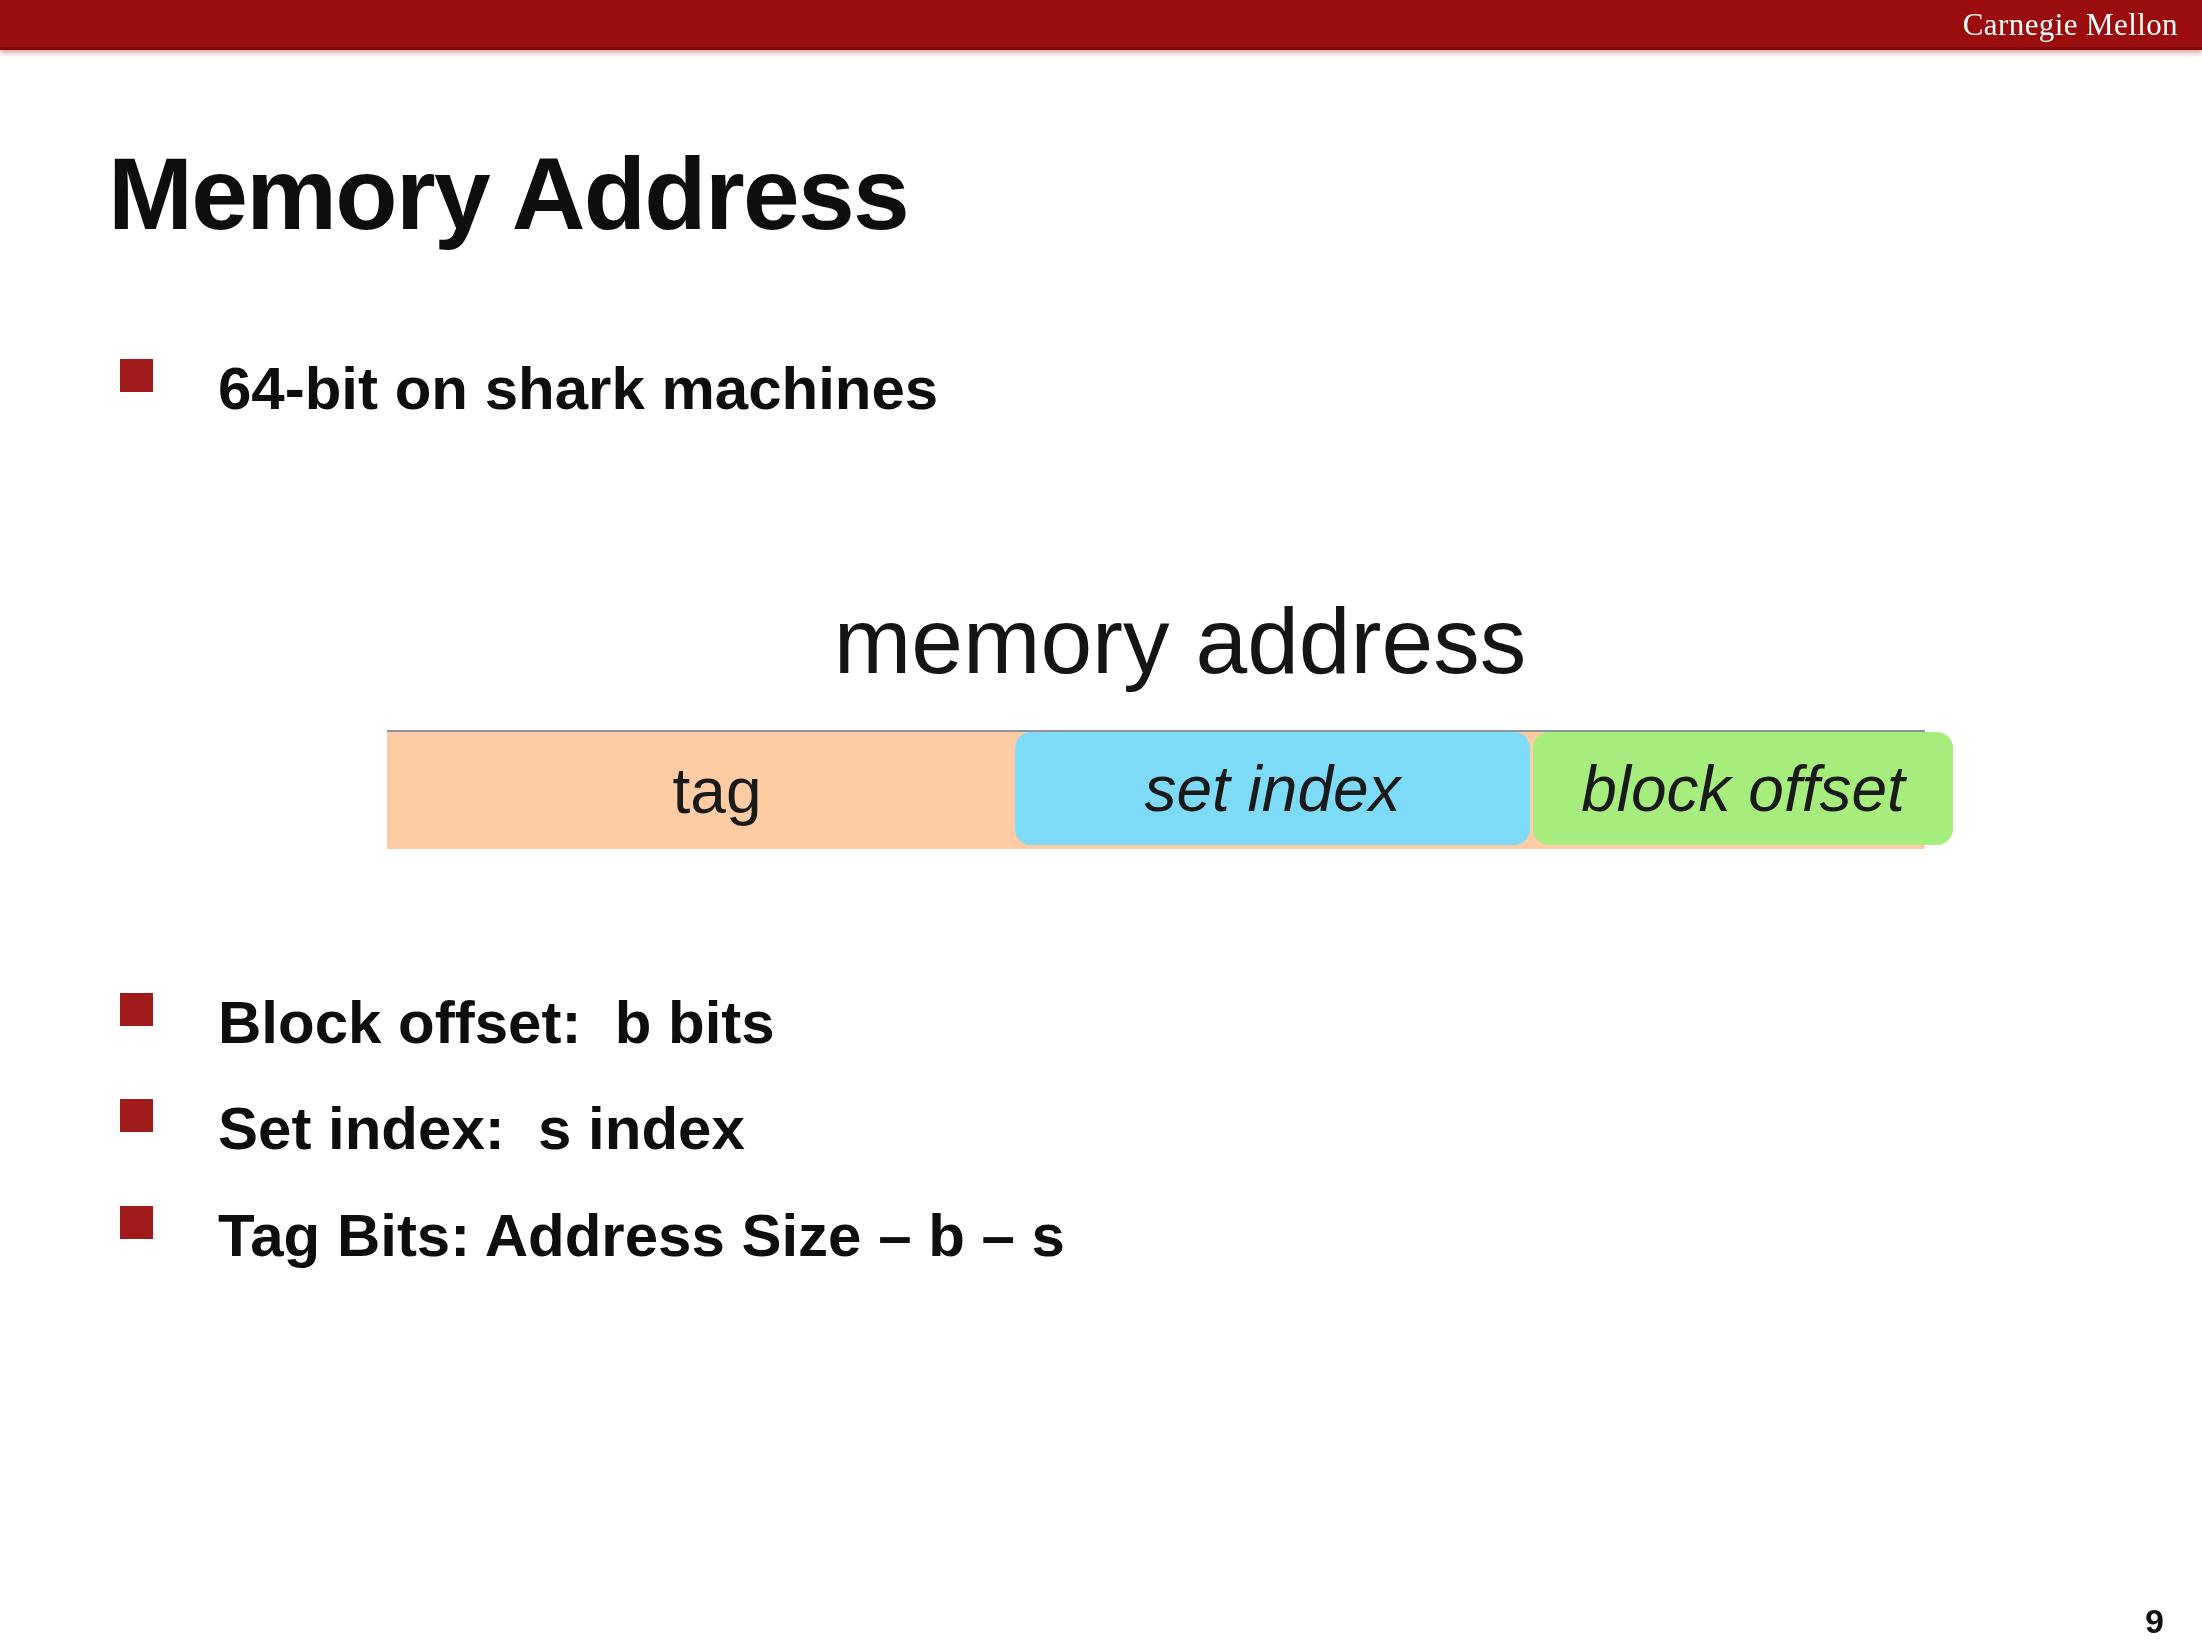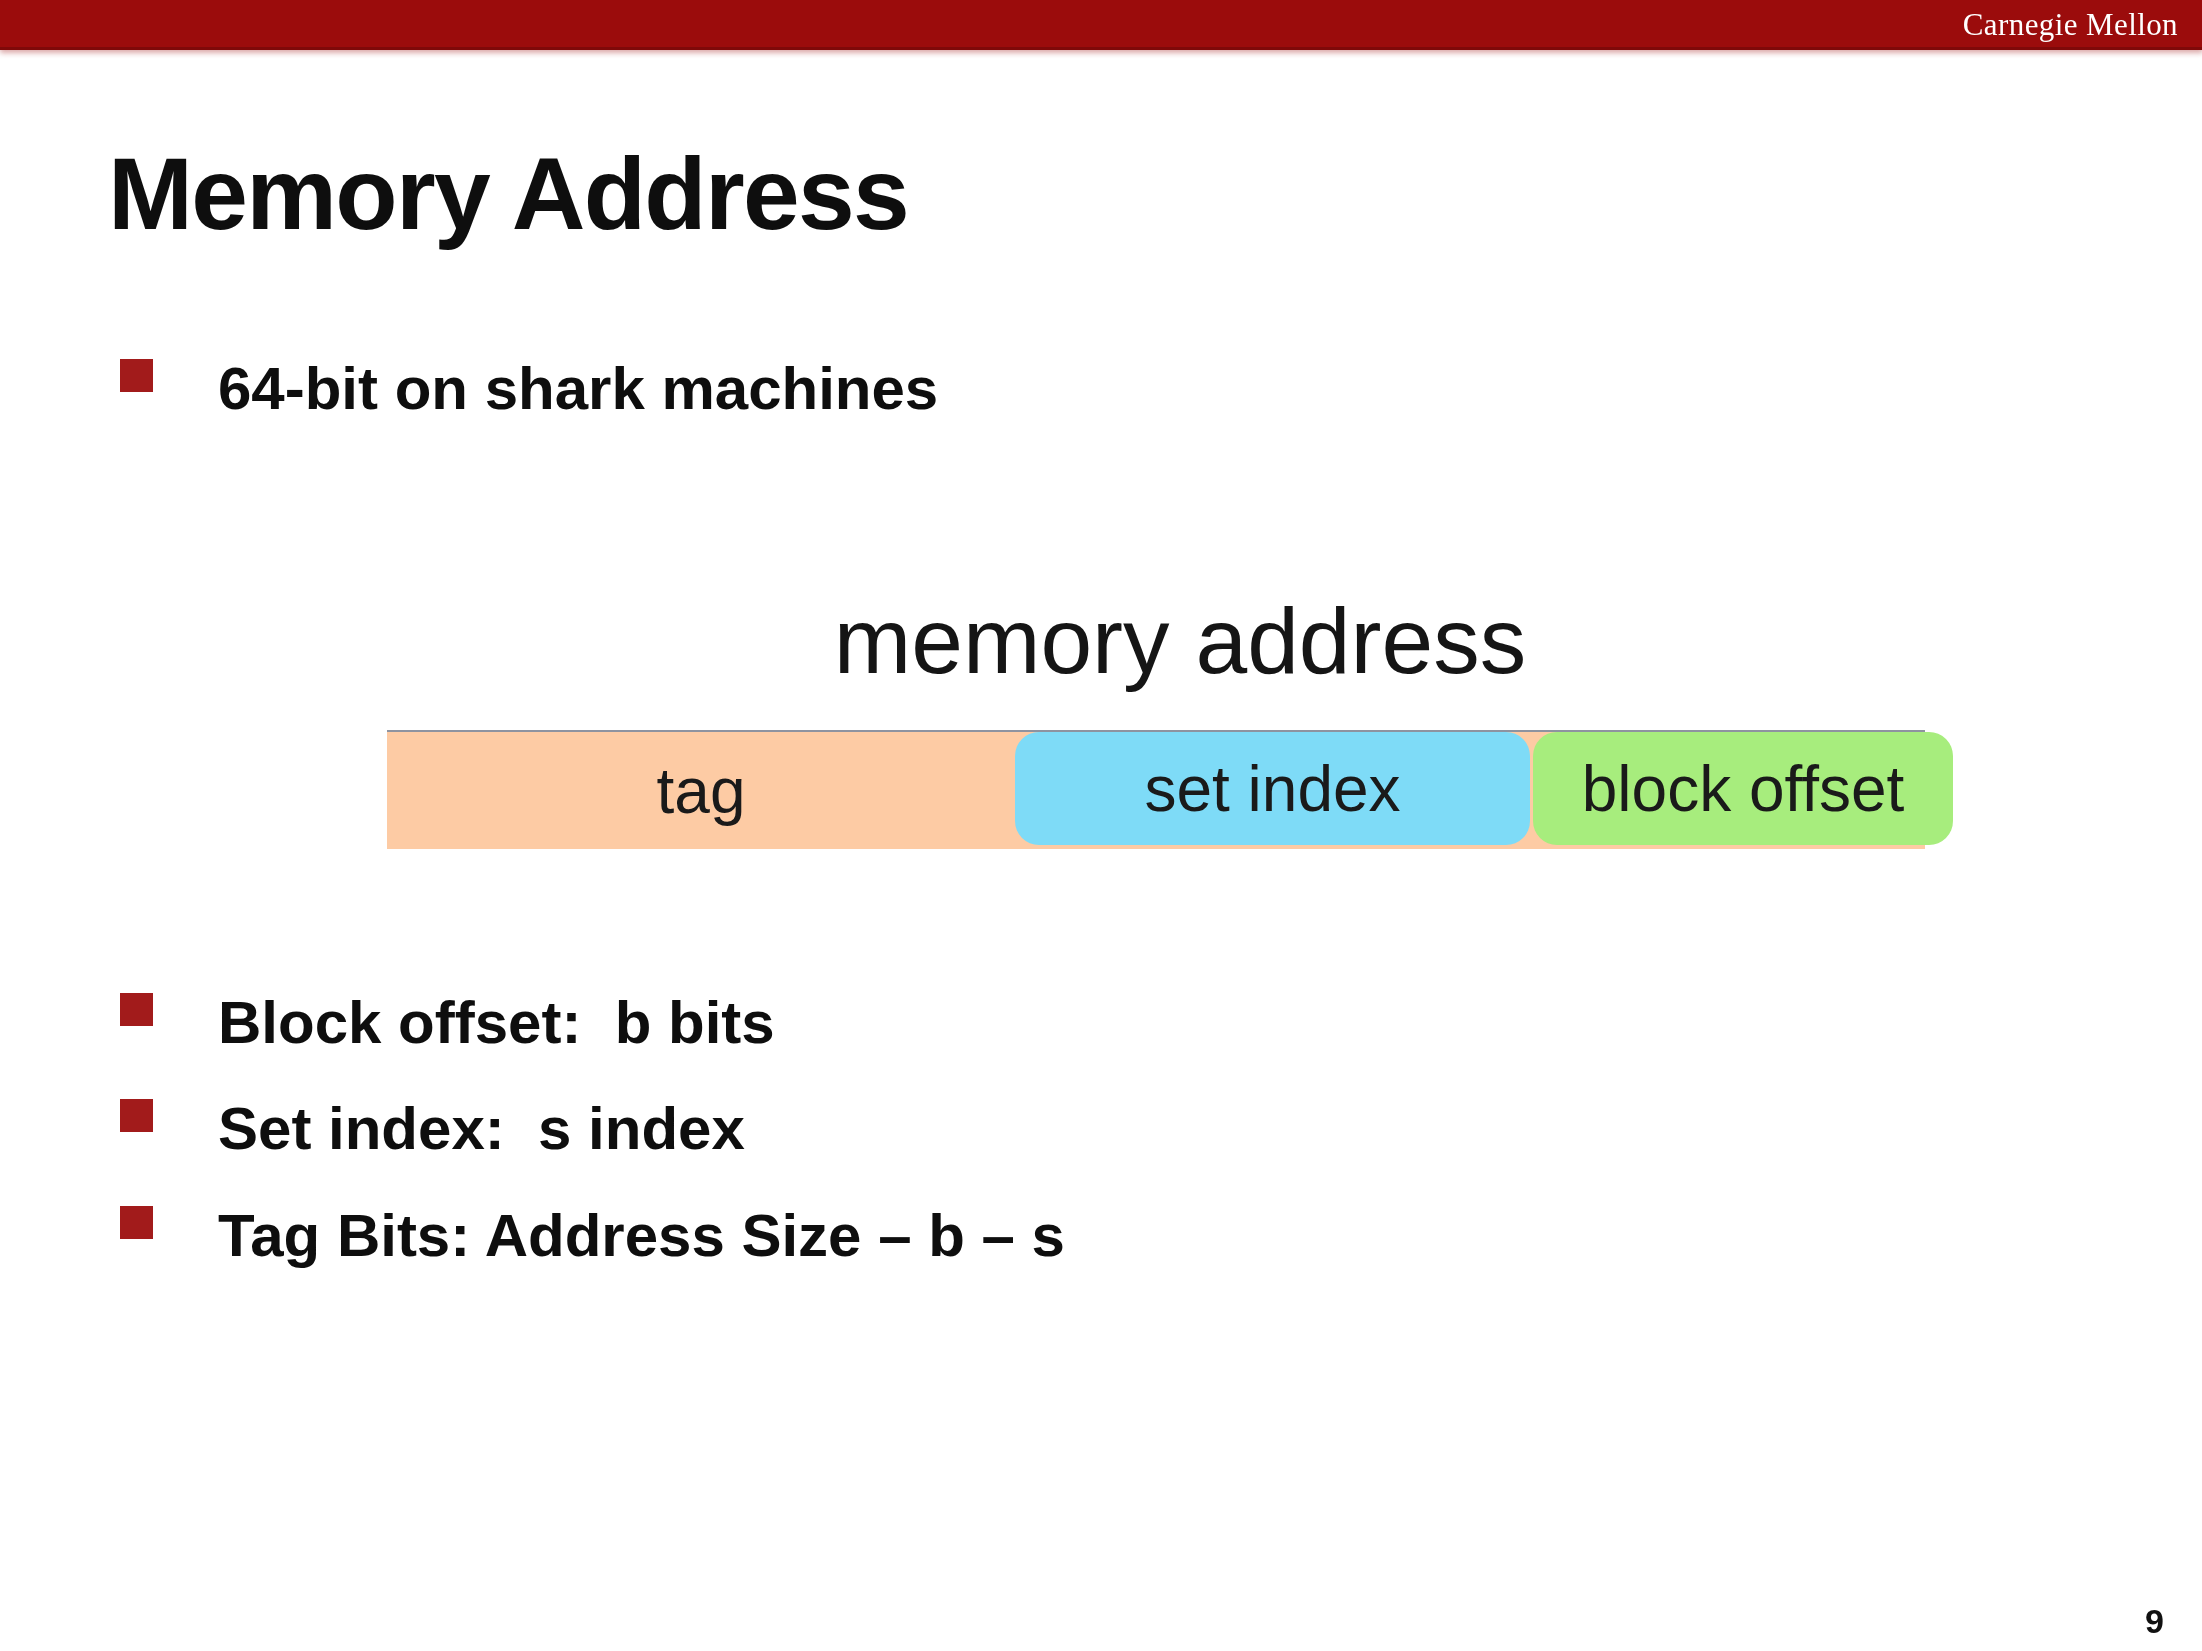--- a/index.html
+++ b/index.html
@@ -92,36 +92,37 @@
     border-top: 2.6px solid #8e93a0;
   }
   .seg-label {
     font-size: 64px;
     font-weight: 400;
     color: #1a1a1a;
     white-space: nowrap;
   }
   .tag-region {
     position: absolute;
-    left: 0; top: 0;
+    left: 16px; top: 0;
     width: 628px;
     height: 100%;
     display: flex;
     align-items: center;
     justify-content: center;
     border-radius: 18px;
   }
   .seg-rounded {
     position: absolute;
     top: 0;
     height: 113px;
-    border-radius: 24px;
+    border-radius: 16px;
     display: flex;
     align-items: center;
     justify-content: center;
+    font-style: italic;
   }
   .seg-setindex { left: 628px; width: 515px; }
   .seg-blockoffset { left: 1146px; width: 420px; }
 
   
   .page-number {
     position: absolute;
     right: 39px;
     top: 1602px;
     font-size: 34px;

